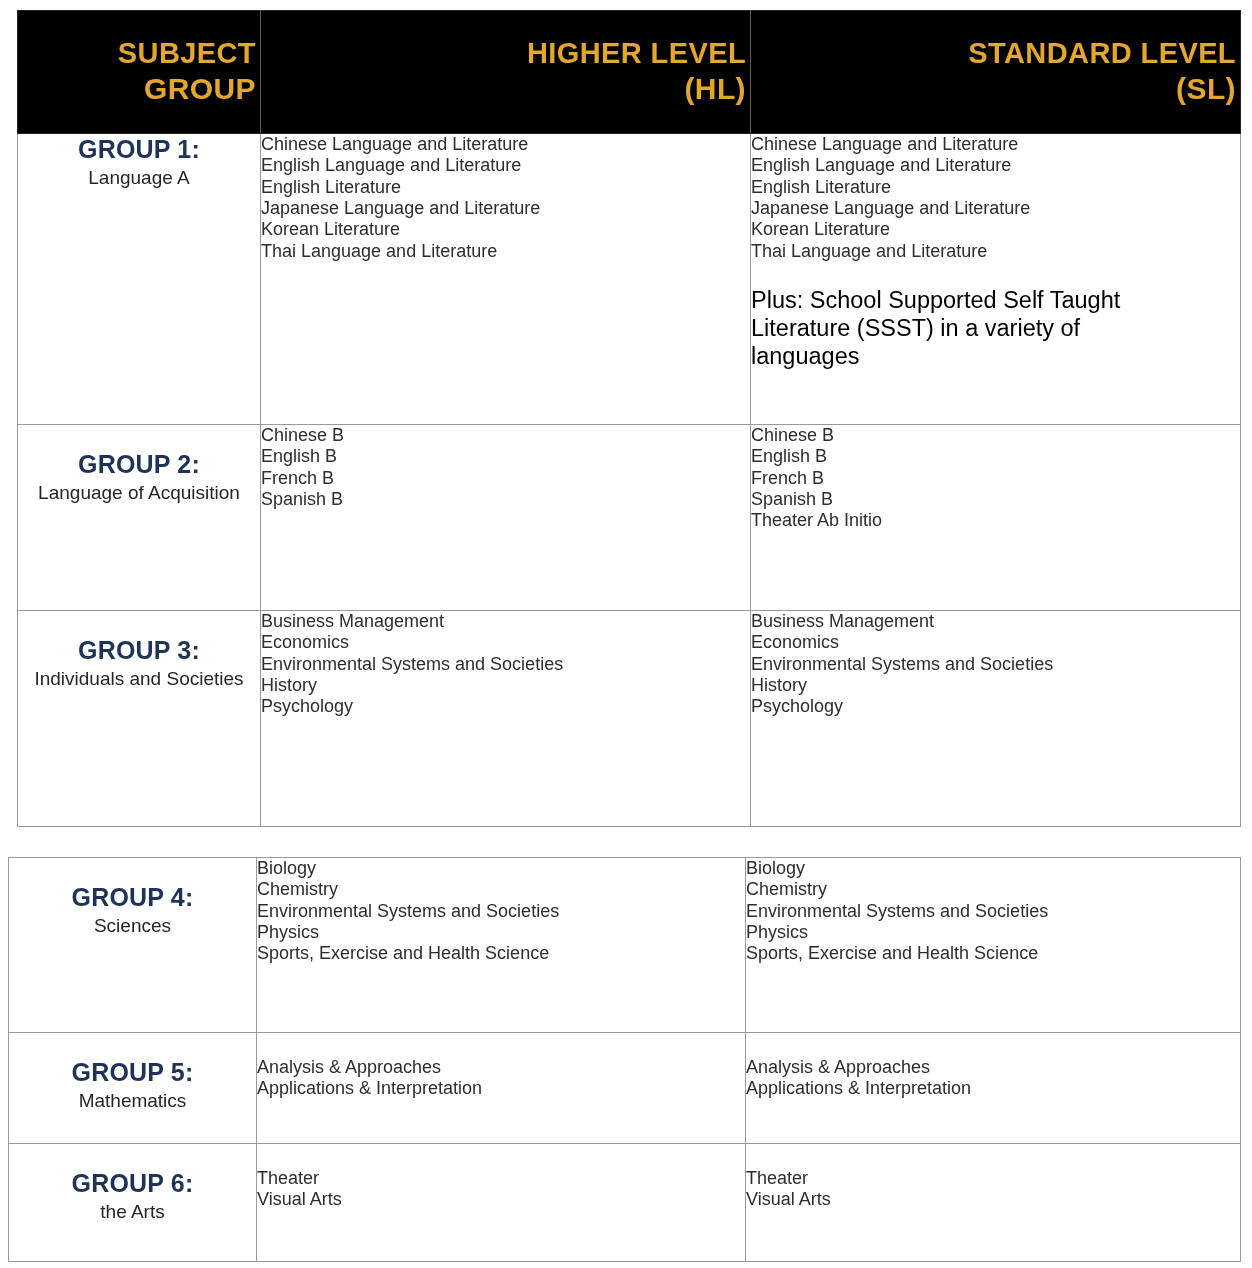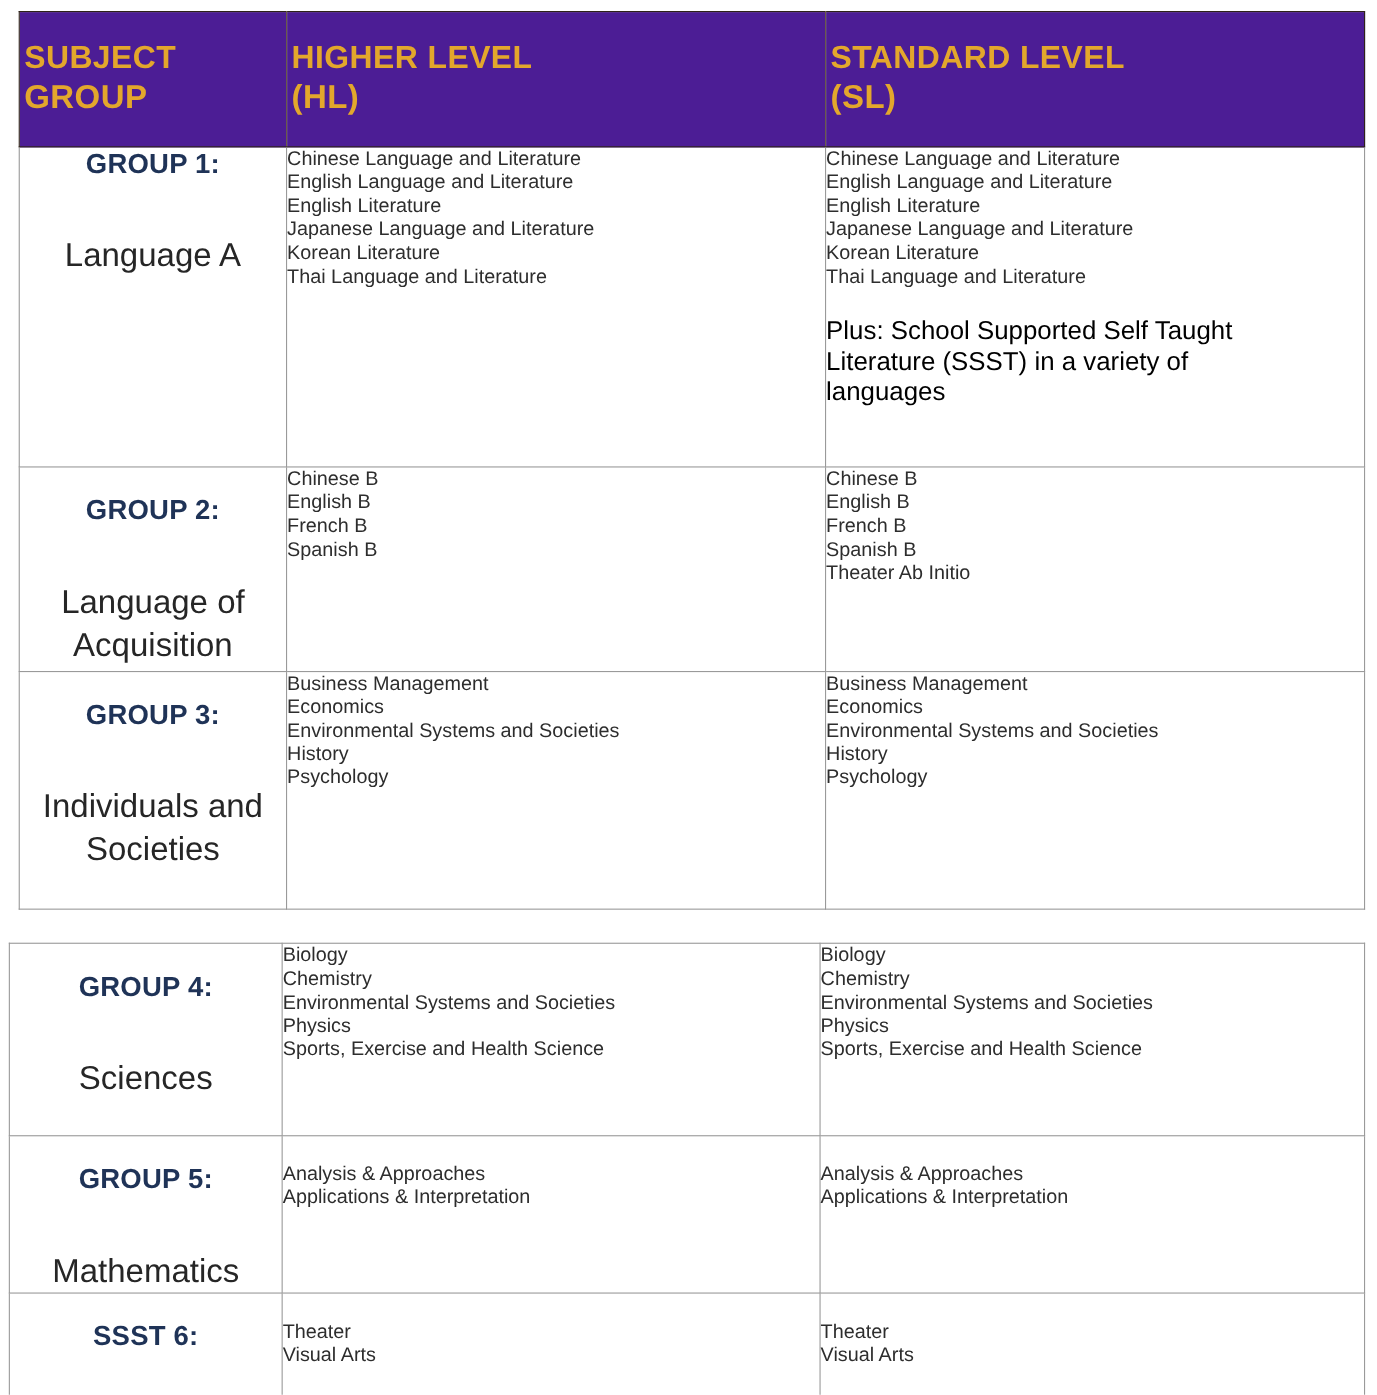--- a/index.html
+++ b/index.html
@@ -49,25 +49,25 @@
     left: 8px;
     top: 857px;
     width: 1232px;
   }
   #table-bottom .col-group { width: 248px; }
   #table-bottom .col-hl    { width: 489px; }
   #table-bottom .col-sl    { width: 495px; }
 
   
   .head-row th {
-    background: #4c1d95;
+    background: #000000;
     border-color: #2e2319;
     border-right-color: #6a5a4a;
     height: 110px;
-    text-align: left;
+    text-align: right;
     vertical-align: middle;
     padding: 6px 4px;
   }
   .head-row th:last-child { border-right-color: #2e2319; }
   .head-title {
     display: block;
     color: #E3A72C;
     font-weight: bold;
     font-size: 29px;
     line-height: 1.22;
@@ -91,24 +91,23 @@
     display: block;
     color: #1F3357;
     font-weight: bold;
     font-size: 25px;
     line-height: 1.26;
     letter-spacing: 0.2px;
   }
   .group-desc {
     display: block;
     color: #262626;
-    font-size: 30px;
+    font-size: 19px;
     line-height: 1.30;
     font-weight: normal;
-    margin-top: 47px;
   }
 
   
   .subjects-cell {
     padding: 26px 12px 10px 22px;
   }
   .subject-line {
     display: block;
     color: #2d2d2d;
     font-size: 18px;
@@ -271,21 +270,21 @@
           <span class="subject-line">Applications &amp; Interpretation</span>
         </td>
         <td class="subjects-cell">
           <span class="subject-line">Analysis &amp; Approaches</span>
           <span class="subject-line">Applications &amp; Interpretation</span>
         </td>
       </tr>
 
       <tr class="row-g6">
         <td class="group-cell">
-          <span class="group-name">SSST 6:</span>
+          <span class="group-name">GROUP 6:</span>
           <span class="group-desc">the Arts</span>
         </td>
         <td class="subjects-cell">
           <span class="subject-line">Theater</span>
           <span class="subject-line">Visual Arts</span>
         </td>
         <td class="subjects-cell">
           <span class="subject-line">Theater</span>
           <span class="subject-line">Visual Arts</span>
         </td>

